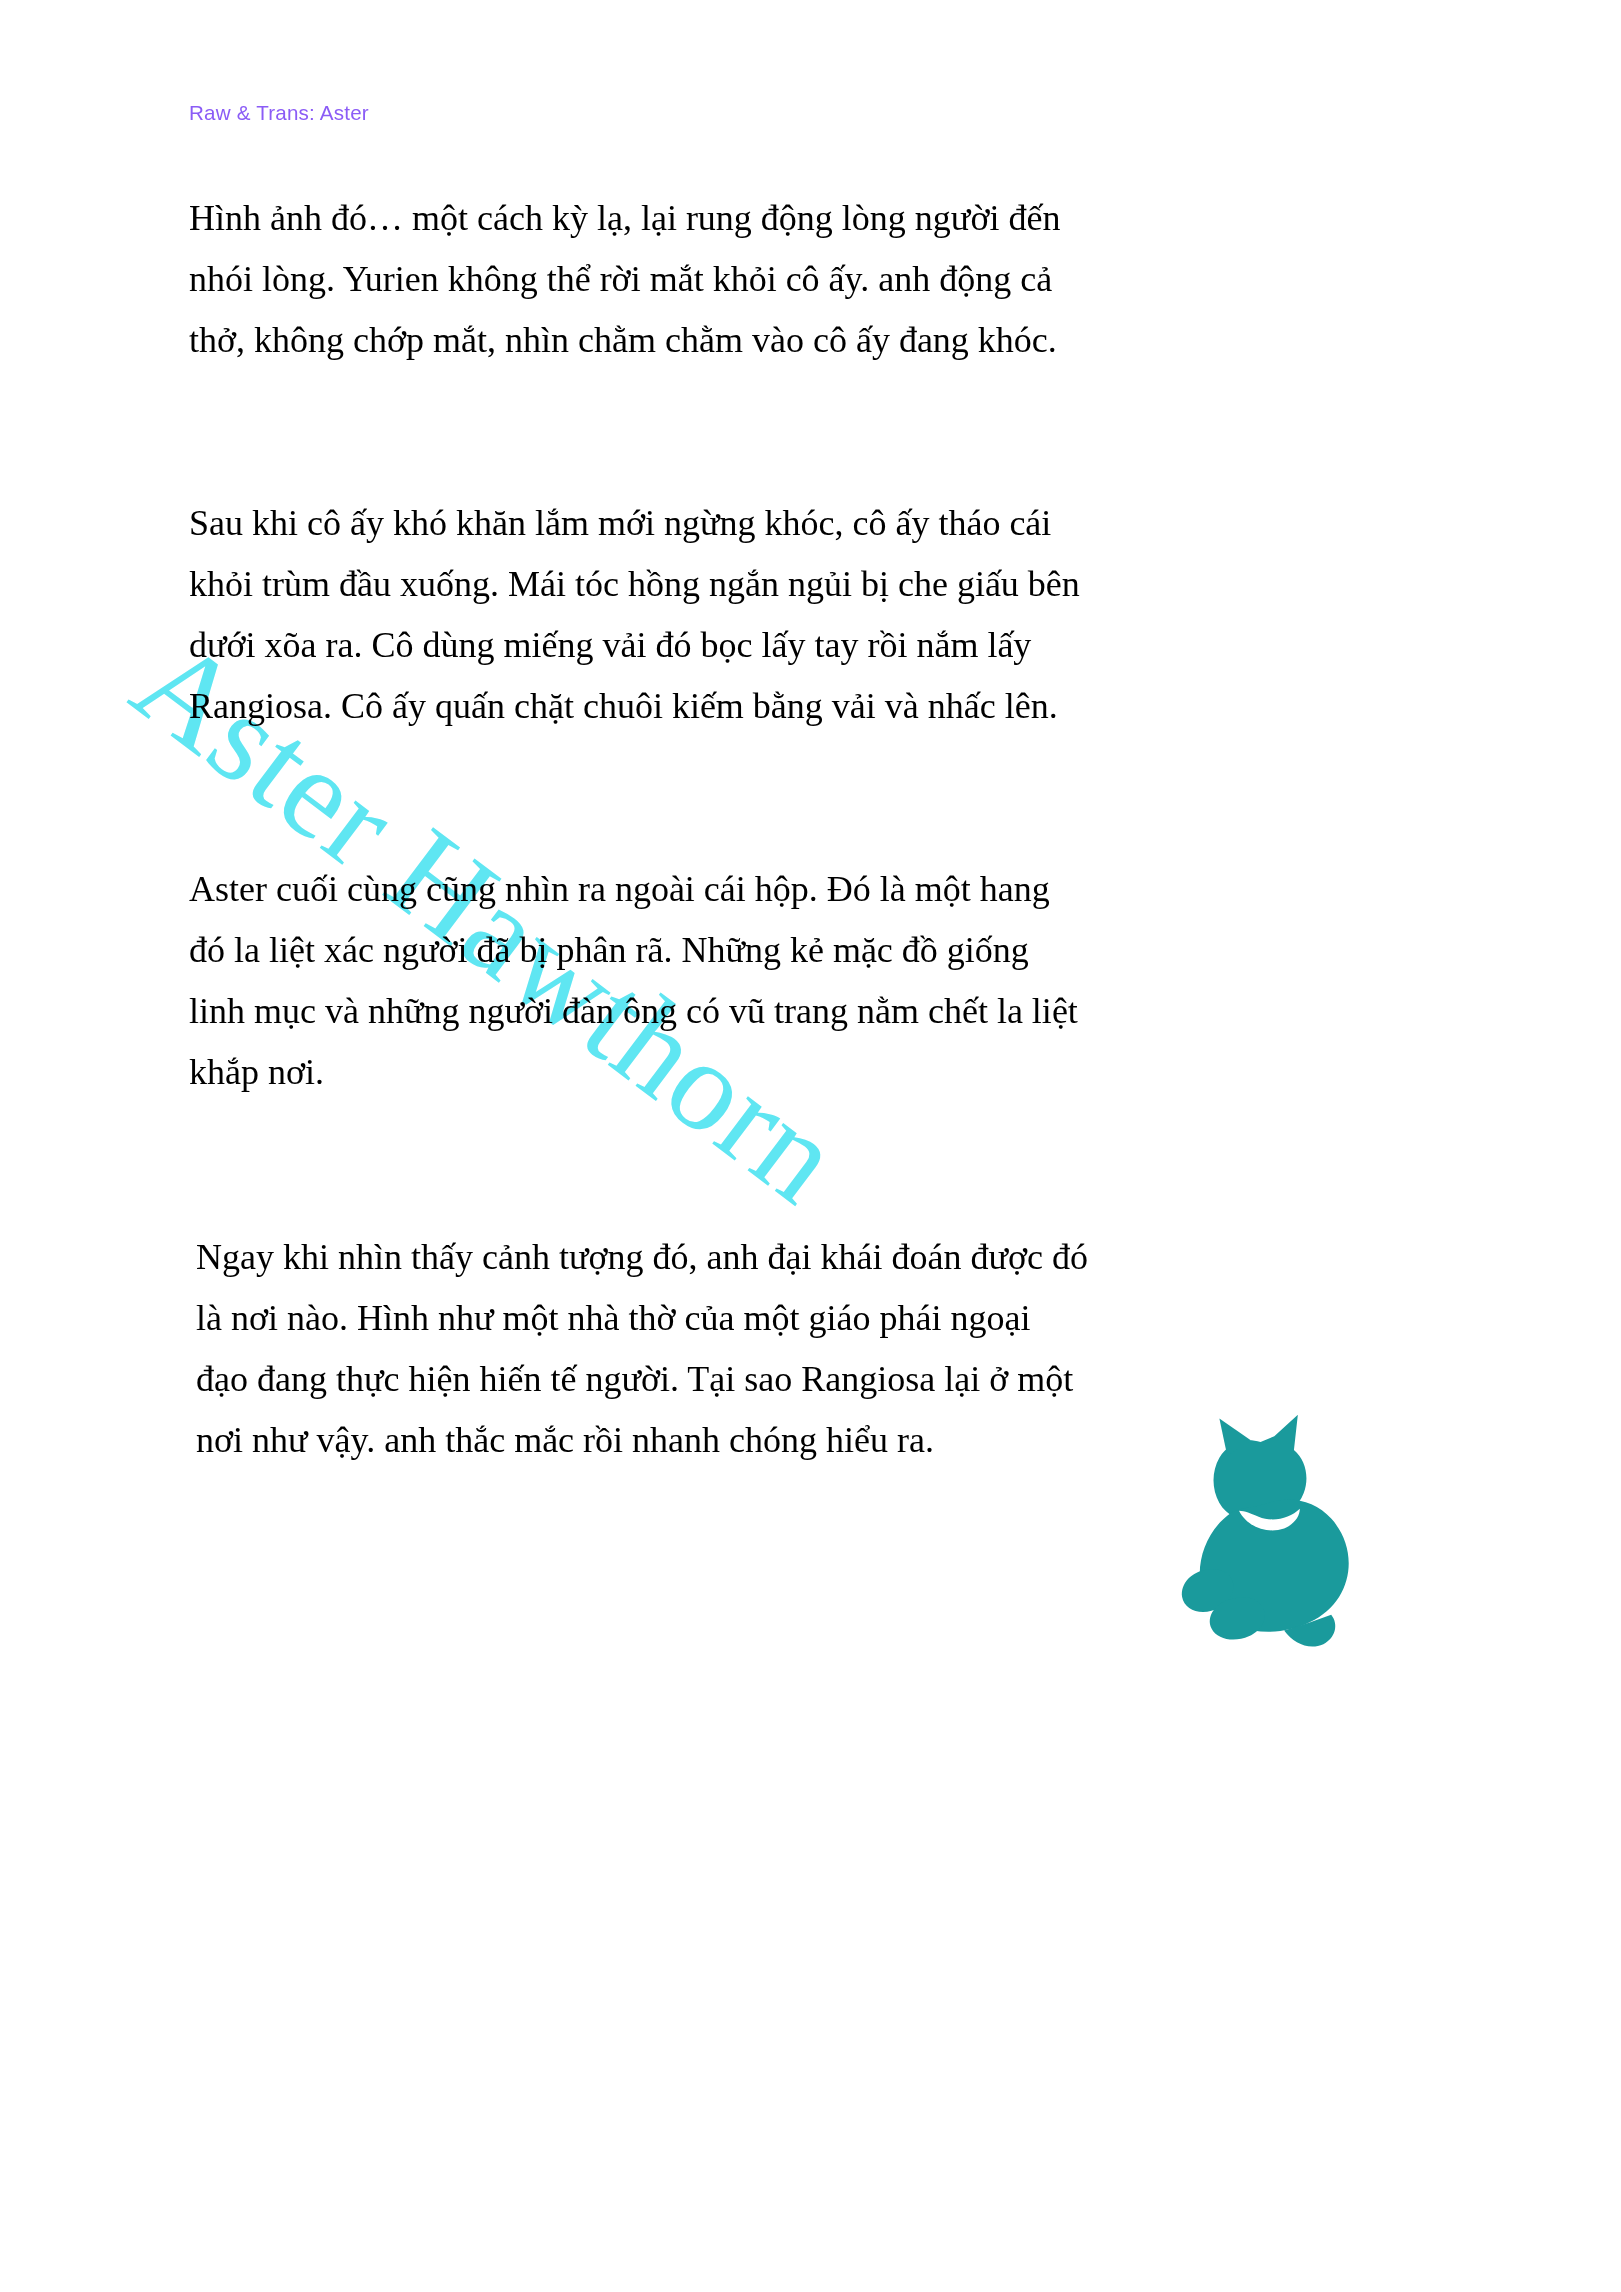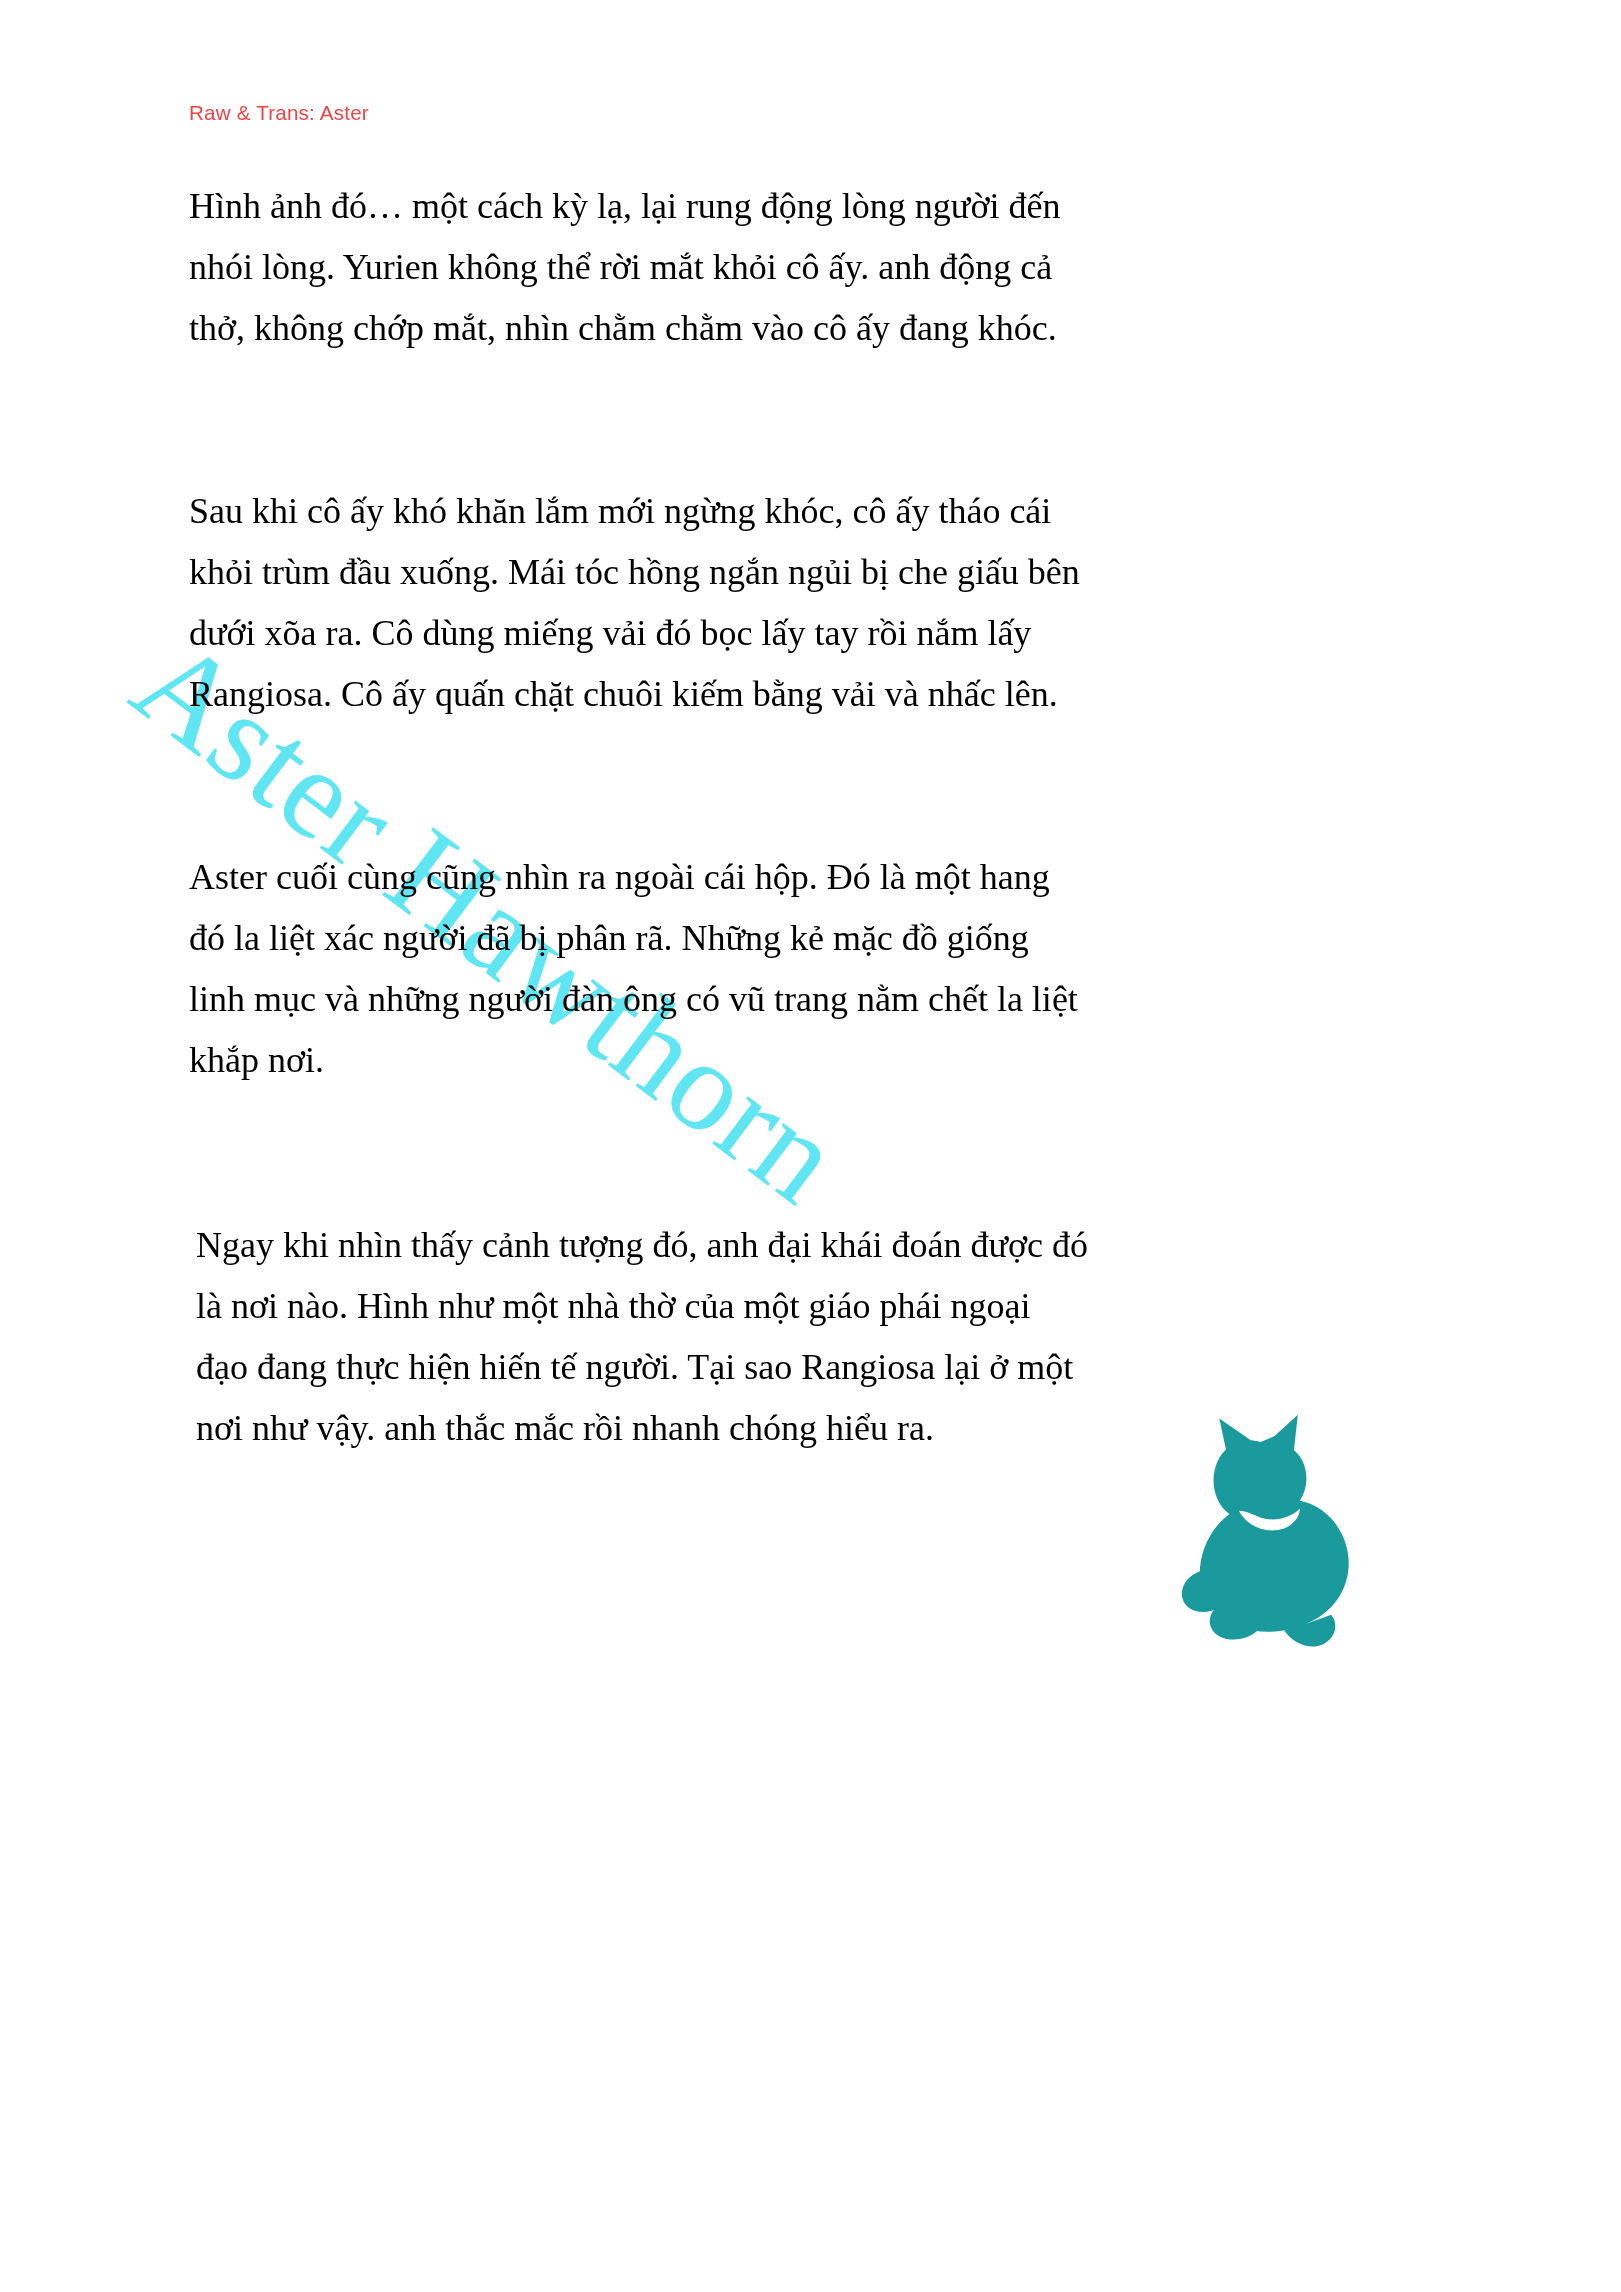--- a/index.html
+++ b/index.html
@@ -21,21 +21,21 @@
     background: #ffffff;
   }
 
   
   .doc-header {
     position: absolute;
     left: 189px;
     top: 101px;
     font-family: "Liberation Sans", "DejaVu Sans", sans-serif;
     font-size: 20.6px;
-    color: #ef4444;
+    color: #8b5cf6;
     letter-spacing: 0.2px;
     white-space: nowrap;
   }
 
   
   .watermark {
     position: absolute;
     left: 196px;
     top: 608px;
     transform-origin: left top;
@@ -57,21 +57,21 @@
     width: 255px;
     height: 255px;
     z-index: 2;
     pointer-events: none;
   }
 
   
   .body-col {
     position: absolute;
     left: 189px;
-    top: 176px;
+    top: 188px;
     width: 1245px;
     z-index: 3;
   }
 
   .para {
     font-size: 36px;
     line-height: 61px;
     color: #000000;
     margin: 0;
   }

